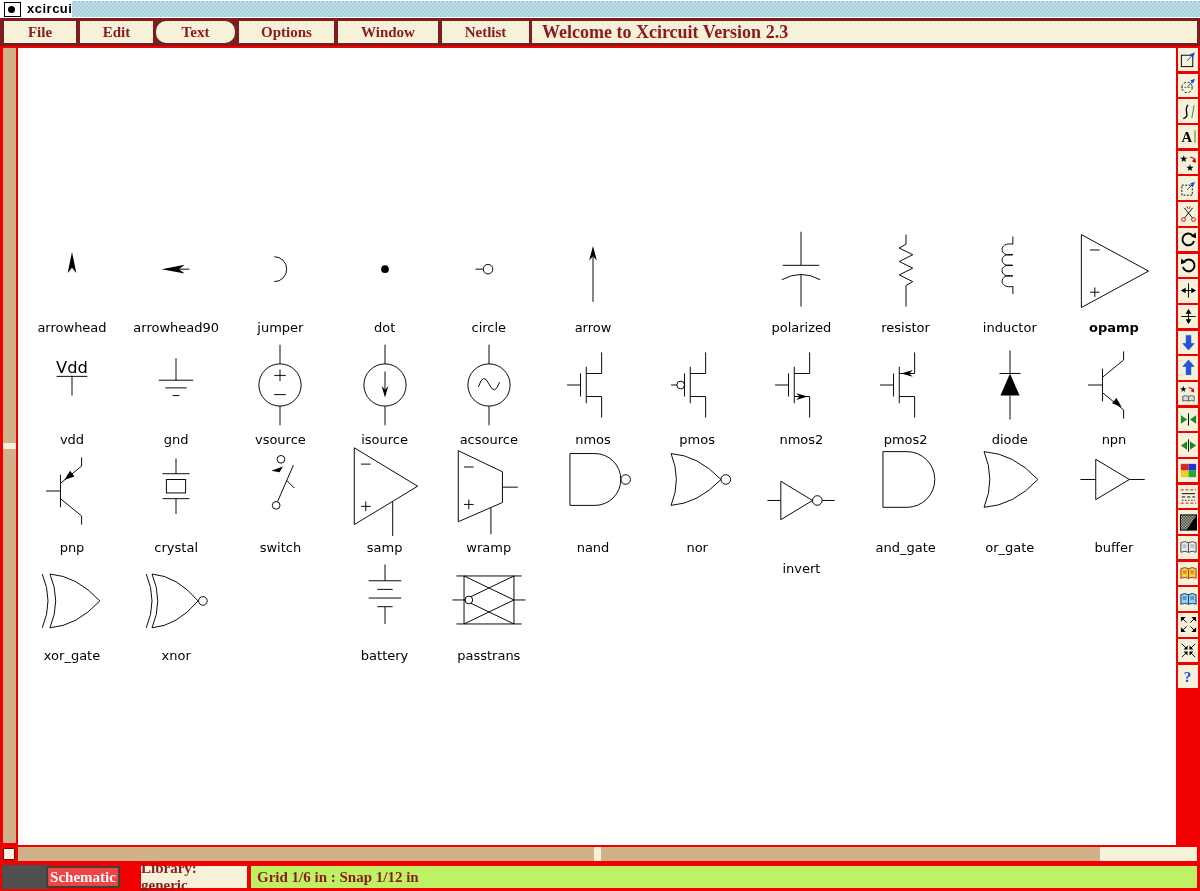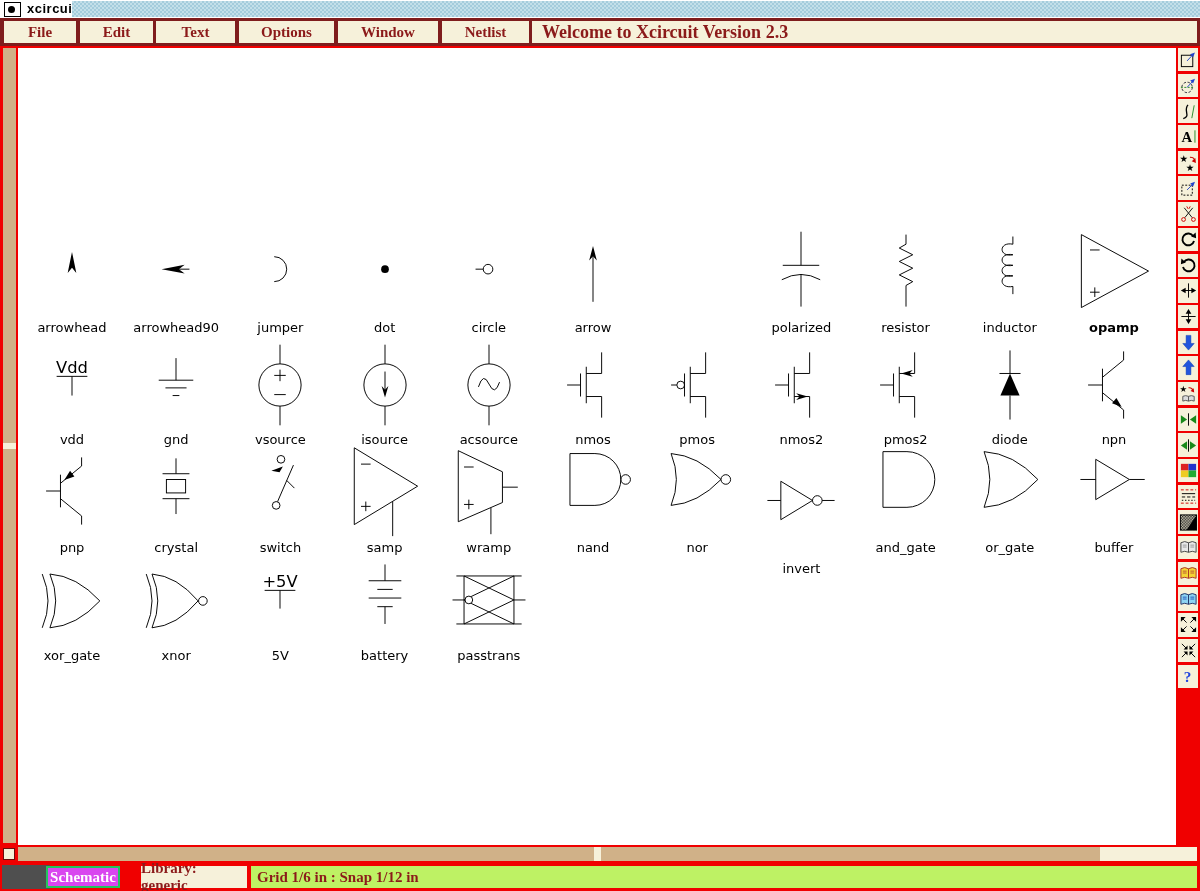--- a/index.html
+++ b/index.html
@@ -49,42 +49,42 @@
   #hscrollrow{left:0;top:845px;width:1200px;height:18px;background:#f00000;}
   #hcorner{left:3px;top:3px;width:12px;height:12px;background:#f6f1da;border:1.5px solid #6b0d0d;box-sizing:border-box;}
   #hthumb{left:18px;top:2px;width:1082px;height:14px;background:#d0b188;}
   #hthumb .tick{position:absolute;left:576px;top:0;width:7px;height:14px;background:#f6f1da;}
   #htrack{left:1100px;top:2px;width:97px;height:14px;background:#f6f1da;}
 
   
   #statusbar{left:0;top:863px;width:1200px;height:28px;background:#f00000;
     font-family:"Liberation Serif",serif;font-weight:bold;font-size:15px;}
   #msgbox{left:2px;top:2px;width:48px;height:24px;background:#4f4f4f;}
-  #modebtn{left:46px;top:3px;width:74px;height:22px;background:#d946ef;border:2px solid #22c55e;
+  #modebtn{left:46px;top:3px;width:74px;height:22px;background:#ef4444;border:2px solid #404040;
     box-sizing:border-box;color:#fff;display:flex;align-items:center;justify-content:center;}
   #librarybox{left:141px;top:3px;width:106px;height:22px;background:#f6f1da;color:#8b1a1a;
     display:flex;align-items:center;justify-content:center;}
   #gridbox{left:251px;top:3px;width:946px;height:22px;background:#bef264;color:#8b1a1a;
     display:flex;align-items:center;padding-left:6px;box-sizing:border-box;}
 </style>
 </head>
 <body>
 
 <div id="titlebar" class="abs">
   <div id="winmenu" class="abs">
     <span class="dot"></span>
   </div>
   <div id="wintitle" class="abs">xcircuit</div>
   <div id="titlepattern" class="abs"></div>
 </div>
 
 <div id="menubar" class="abs">
     <div class="menubtn" style="left: 4px; width: 72px;">File</div>
     <div class="menubtn" style="left: 80px; width: 73px;">Edit</div>
-    <div class="menubtn" style="left: 156px; width: 79px;">Text</div>
+    <div class="menubtn" style="left: 156px; width: 79px; border-radius: 10px;">Text</div>
     <div class="menubtn" style="left: 239px; width: 95px;">Options</div>
     <div class="menubtn" style="left: 338px; width: 100px;">Window</div>
     <div class="menubtn" style="left: 442px; width: 87px;">Netlist</div>
     <div id="welcomebox" style="left: 532px; width: 665px;">Welcome to Xcircuit Version 2.3</div>
   </div>
 
 <div id="main" class="abs">
   <div id="vscroll" class="abs">
     <div class="tick"></div>
   </div>
@@ -436,30 +436,20 @@
       </div>
       <div class="symcell" style="left: 106.2px; top: 503px; height: 114px;">
         <svg viewBox="0 0 84 100" width="84" height="96">
           <g stroke="#000" fill="none" stroke-width="1">
             <path d="M11 24 Q23 52 11 80"></path>
             <path d="M17 24 Q43 26 65 52 Q43 78 17 80 Q29 52 17 24 Z"></path>
             <circle cx="70" cy="52" r="4.5"></circle>
           </g>
         </svg>
         <div class="symlabel">xnor</div>
-      </div>
-      <div class="symcell" style="left: 210.4px; top: 503px; height: 114px;">
-        <svg viewBox="0 0 84 100" width="84" height="96">
-          <g stroke="#000" fill="none" stroke-width="1">
-            <text x="42" y="37" text-anchor="middle" font-size="17" fill="#000" stroke="none" font-family="DejaVu Sans,sans-serif">+5V</text>
-            <line x1="26" y1="41" x2="58" y2="41"></line>
-            <line x1="42" y1="41" x2="42" y2="60"></line>
-          </g>
-        </svg>
-        <div class="symlabel">5V</div>
       </div>
       <div class="symcell" style="left: 314.6px; top: 503px; height: 114px;">
         <svg viewBox="0 0 84 100" width="84" height="96">
           <g stroke="#000" fill="none" stroke-width="1">
             <line x1="42" y1="14" x2="42" y2="31"></line>
             <line x1="25" y1="31" x2="59" y2="31"></line>
             <line x1="34" y1="40" x2="50" y2="40"></line>
             <line x1="25" y1="49" x2="59" y2="49"></line>
             <line x1="34" y1="58" x2="50" y2="58"></line>
             <line x1="42" y1="58" x2="42" y2="76"></line>

